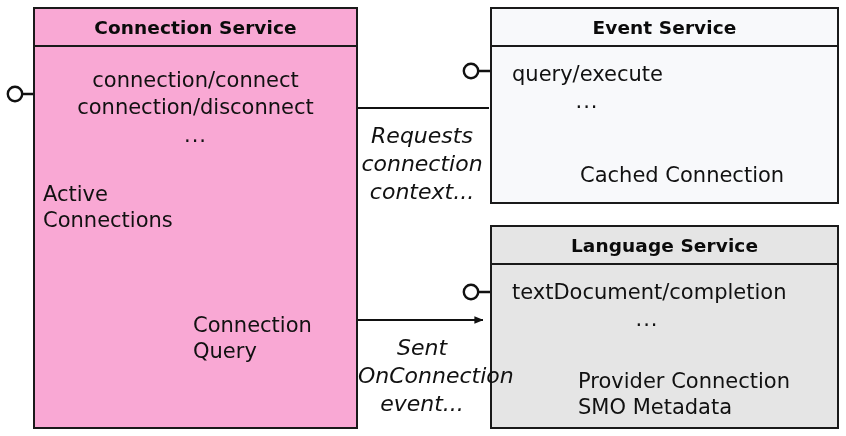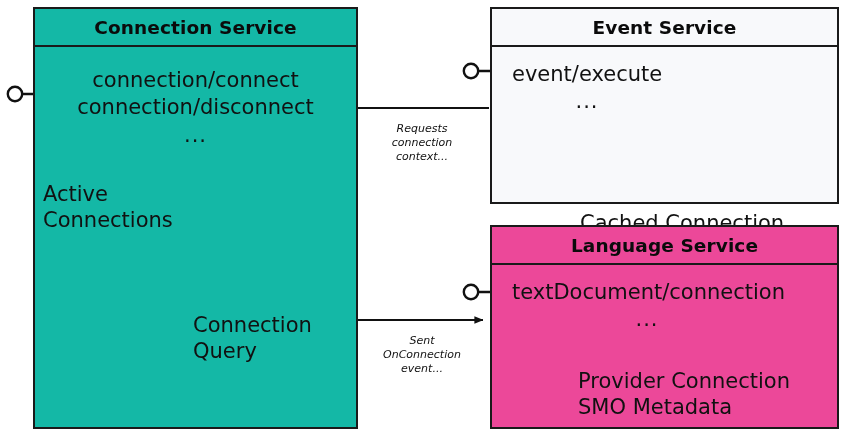--- a/index.html
+++ b/index.html
@@ -10,35 +10,35 @@
   
   .box{position:absolute;box-sizing:border-box;border:2px solid #1a1a1a;}
   .box .title{
     position:absolute;left:0;top:0;right:0;height:38px;
     box-sizing:border-box;border-bottom:2px solid #1a1a1a;
     display:flex;align-items:center;justify-content:center;
     font-weight:bold;font-size:18.5px;color:#0b0b0b;letter-spacing:.1px;
   }
   .box .body{position:absolute;left:0;top:38px;right:0;bottom:0;padding-left:8px;}
 
-  #conn-box{left:33px;top:7px;width:325px;height:422px;background:#14b8a6;}
+  #conn-box{left:33px;top:7px;width:325px;height:422px;background:#f9a8d4;}
   #query-box{left:490px;top:7px;width:349px;height:197px;background:#f8f9fb;}
-  #lang-box{left:490px;top:225px;width:349px;height:204px;background:#ec4899;}
+  #lang-box{left:490px;top:225px;width:349px;height:204px;background:#e5e5e5;}
 
   
   .ops{position:absolute;left:0;right:0;text-align:center;
        font-size:21px;color:#111;line-height:1.30;}
   .ops .line{white-space:nowrap;}
   .dots{font-size:21px;letter-spacing:1px;}
 
   .cap{position:absolute;text-align:left;font-size:21px;color:#111;line-height:1.22;}
 
   
   .arrowlabel{position:absolute;text-align:center;font-style:italic;
-              font-size:11px;color:#111;line-height:1.28;}
+              font-size:22px;color:#111;line-height:1.28;}
 
   svg{position:absolute;left:0;top:0;width:846px;height:436px;overflow:visible;
       pointer-events:none;}
 </style>
 </head>
 <body>
 
 <div id="stage">
 
   <svg viewBox="0 0 846 436">
@@ -135,34 +135,34 @@
         <div>Connection</div>
         <div>Query</div>
       </div>
     </div>
   </div>
 
   <div class="box" id="query-box">
     <div class="title">Event Service</div>
     <div class="body">
       <div class="ops" style="top:14px;left:20px;right:20px;text-align:left;">
-        <div class="line">event/execute</div>
+        <div class="line">query/execute</div>
         <div class="line dots" style="text-align:center;width:150px;">...</div>
       </div>
-      <div class="cap" style="left:88px;top:116px;width:250px;text-align:left;margin-top:48px;">
+      <div class="cap" style="left:88px;top:116px;width:250px;text-align:left;">
         <div>Cached Connection</div>
       </div>
     </div>
   </div>
 
   <div class="box" id="lang-box">
     <div class="title">Language Service</div>
     <div class="body">
       <div class="ops" style="top:14px;left:20px;right:14px;text-align:left;">
-        <div class="line">textDocument/connection</div>
+        <div class="line">textDocument/completion</div>
         <div class="line dots" style="text-align:center;width:270px;">...</div>
       </div>
       <div class="cap" style="left:86px;top:104px;width:250px;">
         <div>Provider Connection</div>
         <div>SMO Metadata</div>
       </div>
     </div>
   </div>
 
   <div class="arrowlabel" style="left:361px;top:122px;width:122px;">

